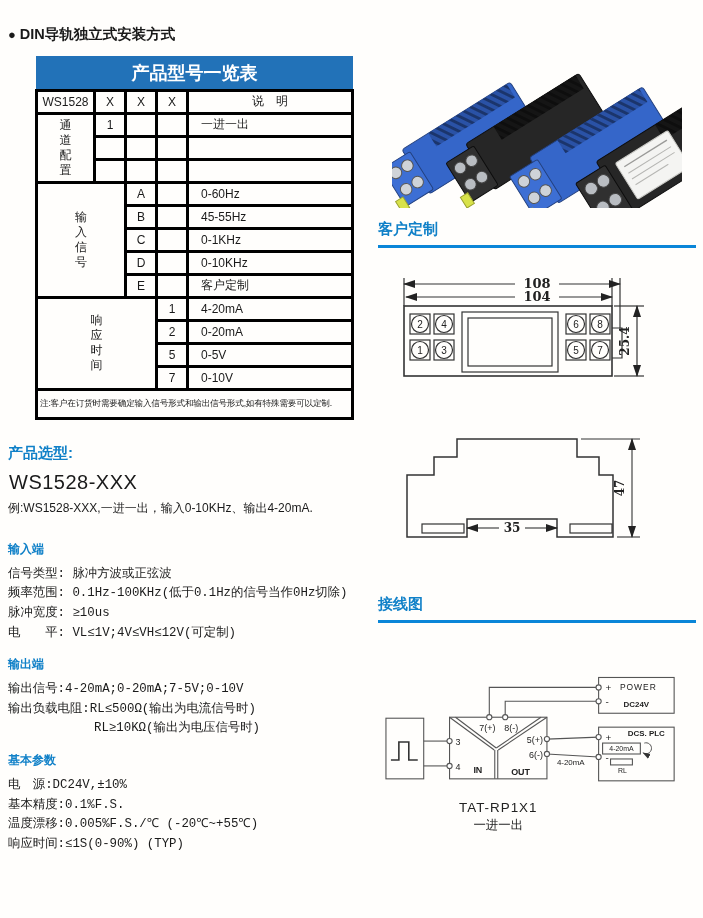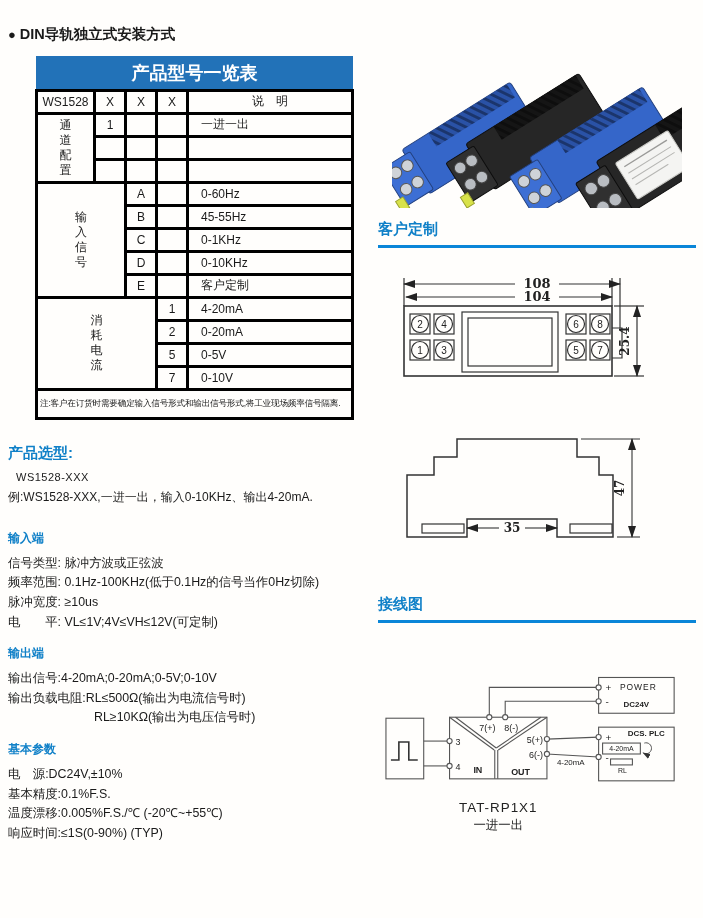--- a/index.html
+++ b/index.html
@@ -25,25 +25,25 @@
   .model-table td.note{font-size:8.6px;text-align:left;padding:3px 2px;white-space:nowrap;letter-spacing:-0.2px;}
   .vlabel{width:13px;margin:0 auto;word-break:break-all;line-height:1.25;font-size:12px;}
   .sec-title{font-size:15px;font-weight:bold;color:var(--accent-text,#1181c8);}
   .sec-underlined{
     font-size:15px;font-weight:bold;color:var(--accent-text,#1181c8);
     border-bottom:3px solid var(--accent-bar,#0a86d8);padding-bottom:6px;
   }
   .sub-title{font-size:12px;font-weight:bold;color:var(--accent-text,#1181c8);margin:14px 0 8px 0;}
 
   .sel-block{margin-top:24px;}
-  .sel-model{font-size:11px;margin:8px 0 6px 8px;letter-spacing:0.5px;}
+  .sel-model{font-size:20px;margin:8px 0 6px 1px;letter-spacing:0.5px;}
   .sel-example{font-size:12px;margin:4px 0 0 0;}
 
   .tech-block{margin-top:24px;}
-  .tech-line{font-size:12.4px;line-height:1.42;margin:2px 0;}
+  .tech-line{font-size:12.4px;line-height:1.42;margin:2px 0;font-family:Liberation Mono, monospace;}
   .tech-line.indent{padding-left:86px;}
 
   
   .photo-wrap{margin:0 0 0 14px;}
   .dims-head{margin-top:8px;}
   .drawing{display:block;margin:0 auto;}
   .topview{margin-top:22px;}
   .sideview{margin-top:10px;}
   .wiring-head{margin-top:43px;}
   .wiringsvg{margin-top:46px;}
@@ -123,59 +123,59 @@
       <td></td>
       <td class="desc">0-10KHz</td>
     </tr>
     <tr>
       <td>E</td>
       <td></td>
       <td class="desc">客户定制</td>
     </tr>
     <tr>
       <td rowspan="4" colspan="3">
-            <div class="vlabel">消耗电流</div>
+            <div class="vlabel">响应时间</div>
           </td>
       <td>1</td>
       <td class="desc">4-20mA</td>
     </tr>
     <tr>
       <td>2</td>
       <td class="desc">0-20mA</td>
     </tr>
     <tr>
       <td>5</td>
       <td class="desc">0-5V</td>
     </tr>
     <tr>
       <td>7</td>
       <td class="desc">0-10V</td>
     </tr>
     <tr>
-      <td colspan="5" class="note">注:客户在订货时需要确定输入信号形式和输出信号形式,将工业现场频率信号隔离.</td>
+      <td colspan="5" class="note">注:客户在订货时需要确定输入信号形式和输出信号形式,如有特殊需要可以定制.</td>
     </tr>
   </tbody>
     </table>
 
   <div class="sel-block">
     <div class="sec-title">产品选型:</div>
     <div class="sel-model">WS1528-XXX</div>
     <div class="sel-example">例:WS1528-XXX,一进一出，输入0-10KHz、输出4-20mA.</div>
   </div>
 
   <div class="tech-block">
 
     <div class="sub-title">输入端</div>
     <div class="tech-line">信号类型: 脉冲方波或正弦波</div>
     <div class="tech-line">频率范围: 0.1Hz-100KHz(低于0.1Hz的信号当作0Hz切除)</div>
     <div class="tech-line">脉冲宽度: ≥10us</div>
     <div class="tech-line">电　　平: VL≤1V;4V≤VH≤12V(可定制)</div>
 
     <div class="sub-title">输出端</div>
-    <div class="tech-line">输出信号:4-20mA;0-20mA;0-5V;0-10V</div>
+    <div class="tech-line">输出信号:4-20mA;0-20mA;7-5V;0-10V</div>
     <div class="tech-line">输出负载电阻:RL≤500Ω(输出为电流信号时)</div>
     <div class="tech-line indent">RL≥10KΩ(输出为电压信号时)</div>
 
     <div class="sub-title">基本参数</div>
     <div class="tech-line">电　源:DC24V,±10%</div>
     <div class="tech-line">基本精度:0.1%F.S.</div>
     <div class="tech-line">温度漂移:0.005%F.S./℃ (-20℃~+55℃)</div>
     <div class="tech-line">响应时间:≤1S(0-90%) (TYP)</div>
 
   </div>

